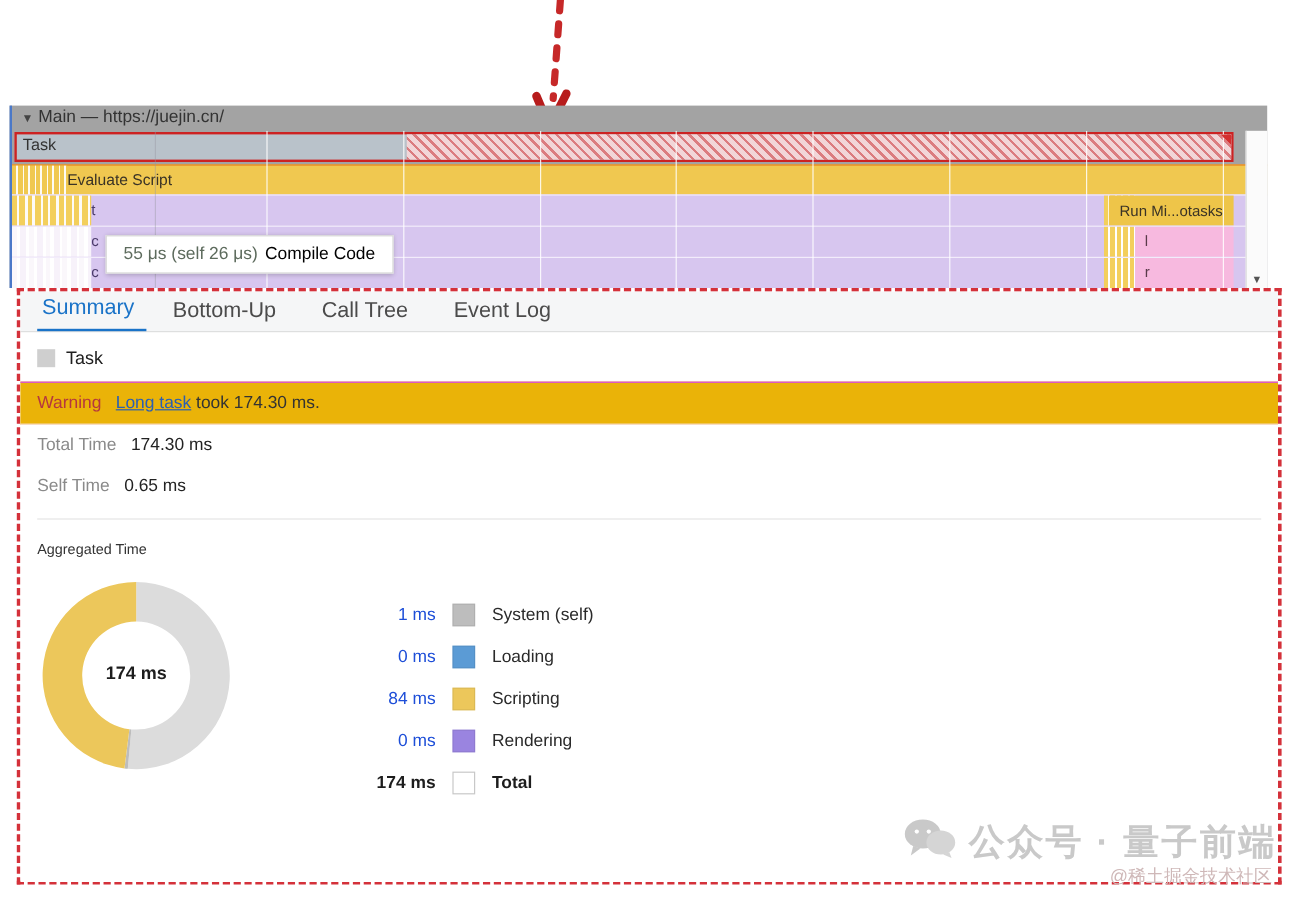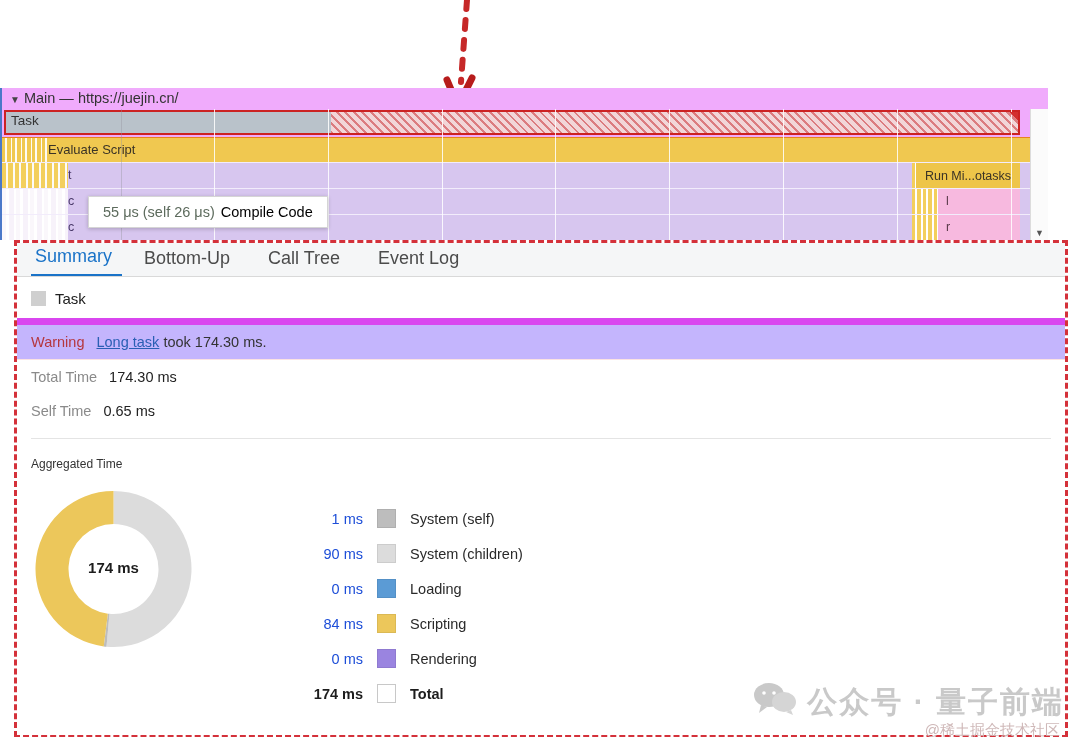--- a/index.html
+++ b/index.html
@@ -9,22 +9,22 @@
     font-family:"Liberation Sans","DejaVu Sans",sans-serif;
     position:relative;overflow:hidden;
     -webkit-font-smoothing:antialiased;
   }
 
   
   #arrow-annotation{position:absolute;left:425px;top:-4px;width:70px;height:115px;}
 
   
   #timeline-panel{
-    position:absolute;left:0;top:88px;width:1048px;height:152px;
-    background:#f0abfc;
+    position:absolute;left:8px;top:88px;width:1048px;height:152px;
+    background:#a3a3a3;
     border-left:2px solid #4a78c8;
     box-sizing:border-box;
   }
   #timeline-header{
     height:21px;line-height:21px;
     font-size:14.5px;color:#333;
     padding-left:8px;white-space:nowrap;
     position:relative;z-index:6;
   }
   #timeline-header .caret{font-size:10px;margin-right:4px;color:#444;}
@@ -117,22 +117,22 @@
   }
   .tab.active{color:#1a73c8;border-bottom:2px solid #1a73c8;padding-right:10px;}
 
   #summary-body{position:relative;height:458px;background:#fff;}
 
   #task-swatch-row{display:flex;align-items:center;padding:13px 0 11px 14px;}
   #task-swatch{width:15px;height:15px;background:#cfcfcf;margin-right:9px;}
   #task-swatch-label{font-size:15px;color:#202020;}
 
   #warning-row{
-    background:#c4b5fd;padding:9px 4px 9px 14px;font-size:14.5px;color:#333;
-    border-top:7px solid #d946ef;border-bottom:1px solid #fbe3e3;
+    background:#eab308;padding:9px 4px 9px 14px;font-size:14.5px;color:#333;
+    border-top:1px solid #d946ef;border-bottom:1px solid #fbe3e3;
   }
   #warning-word{color:#b5373e;margin-right:12px;}
   #warning-link{color:#2a5fb4;text-decoration:underline;cursor:pointer;}
 
   .kv{padding:9px 0 9px 14px;font-size:14.5px;color:#222;}
   .kv .k{color:#8a8a8a;margin-right:12px;}
   #sep{height:1px;background:#e4e4e4;margin:10px 14px 0 14px;}
 
   #agg-title{font-size:12px;color:#333;padding:18px 0 0 14px;}
 
@@ -283,25 +283,20 @@
             </g>
         </svg>
         <div id="donut-center">174 ms</div>
       </div>
 
       <div id="legend">
         <div class="lg-row">
           <div class="lg-val">1 ms</div>
           <div class="lg-sw" style="background:#bdbdbd"></div>
           <div class="lg-name">System (self)</div>
-        </div>
-        <div class="lg-row">
-          <div class="lg-val">90 ms</div>
-          <div class="lg-sw" style="background:#dcdcdc"></div>
-          <div class="lg-name">System (children)</div>
         </div>
         <div class="lg-row">
           <div class="lg-val">0 ms</div>
           <div class="lg-sw" style="background:#5b9bd5"></div>
           <div class="lg-name">Loading</div>
         </div>
         <div class="lg-row">
           <div class="lg-val">84 ms</div>
           <div class="lg-sw" style="background:#ecc75b"></div>
           <div class="lg-name">Scripting</div>

